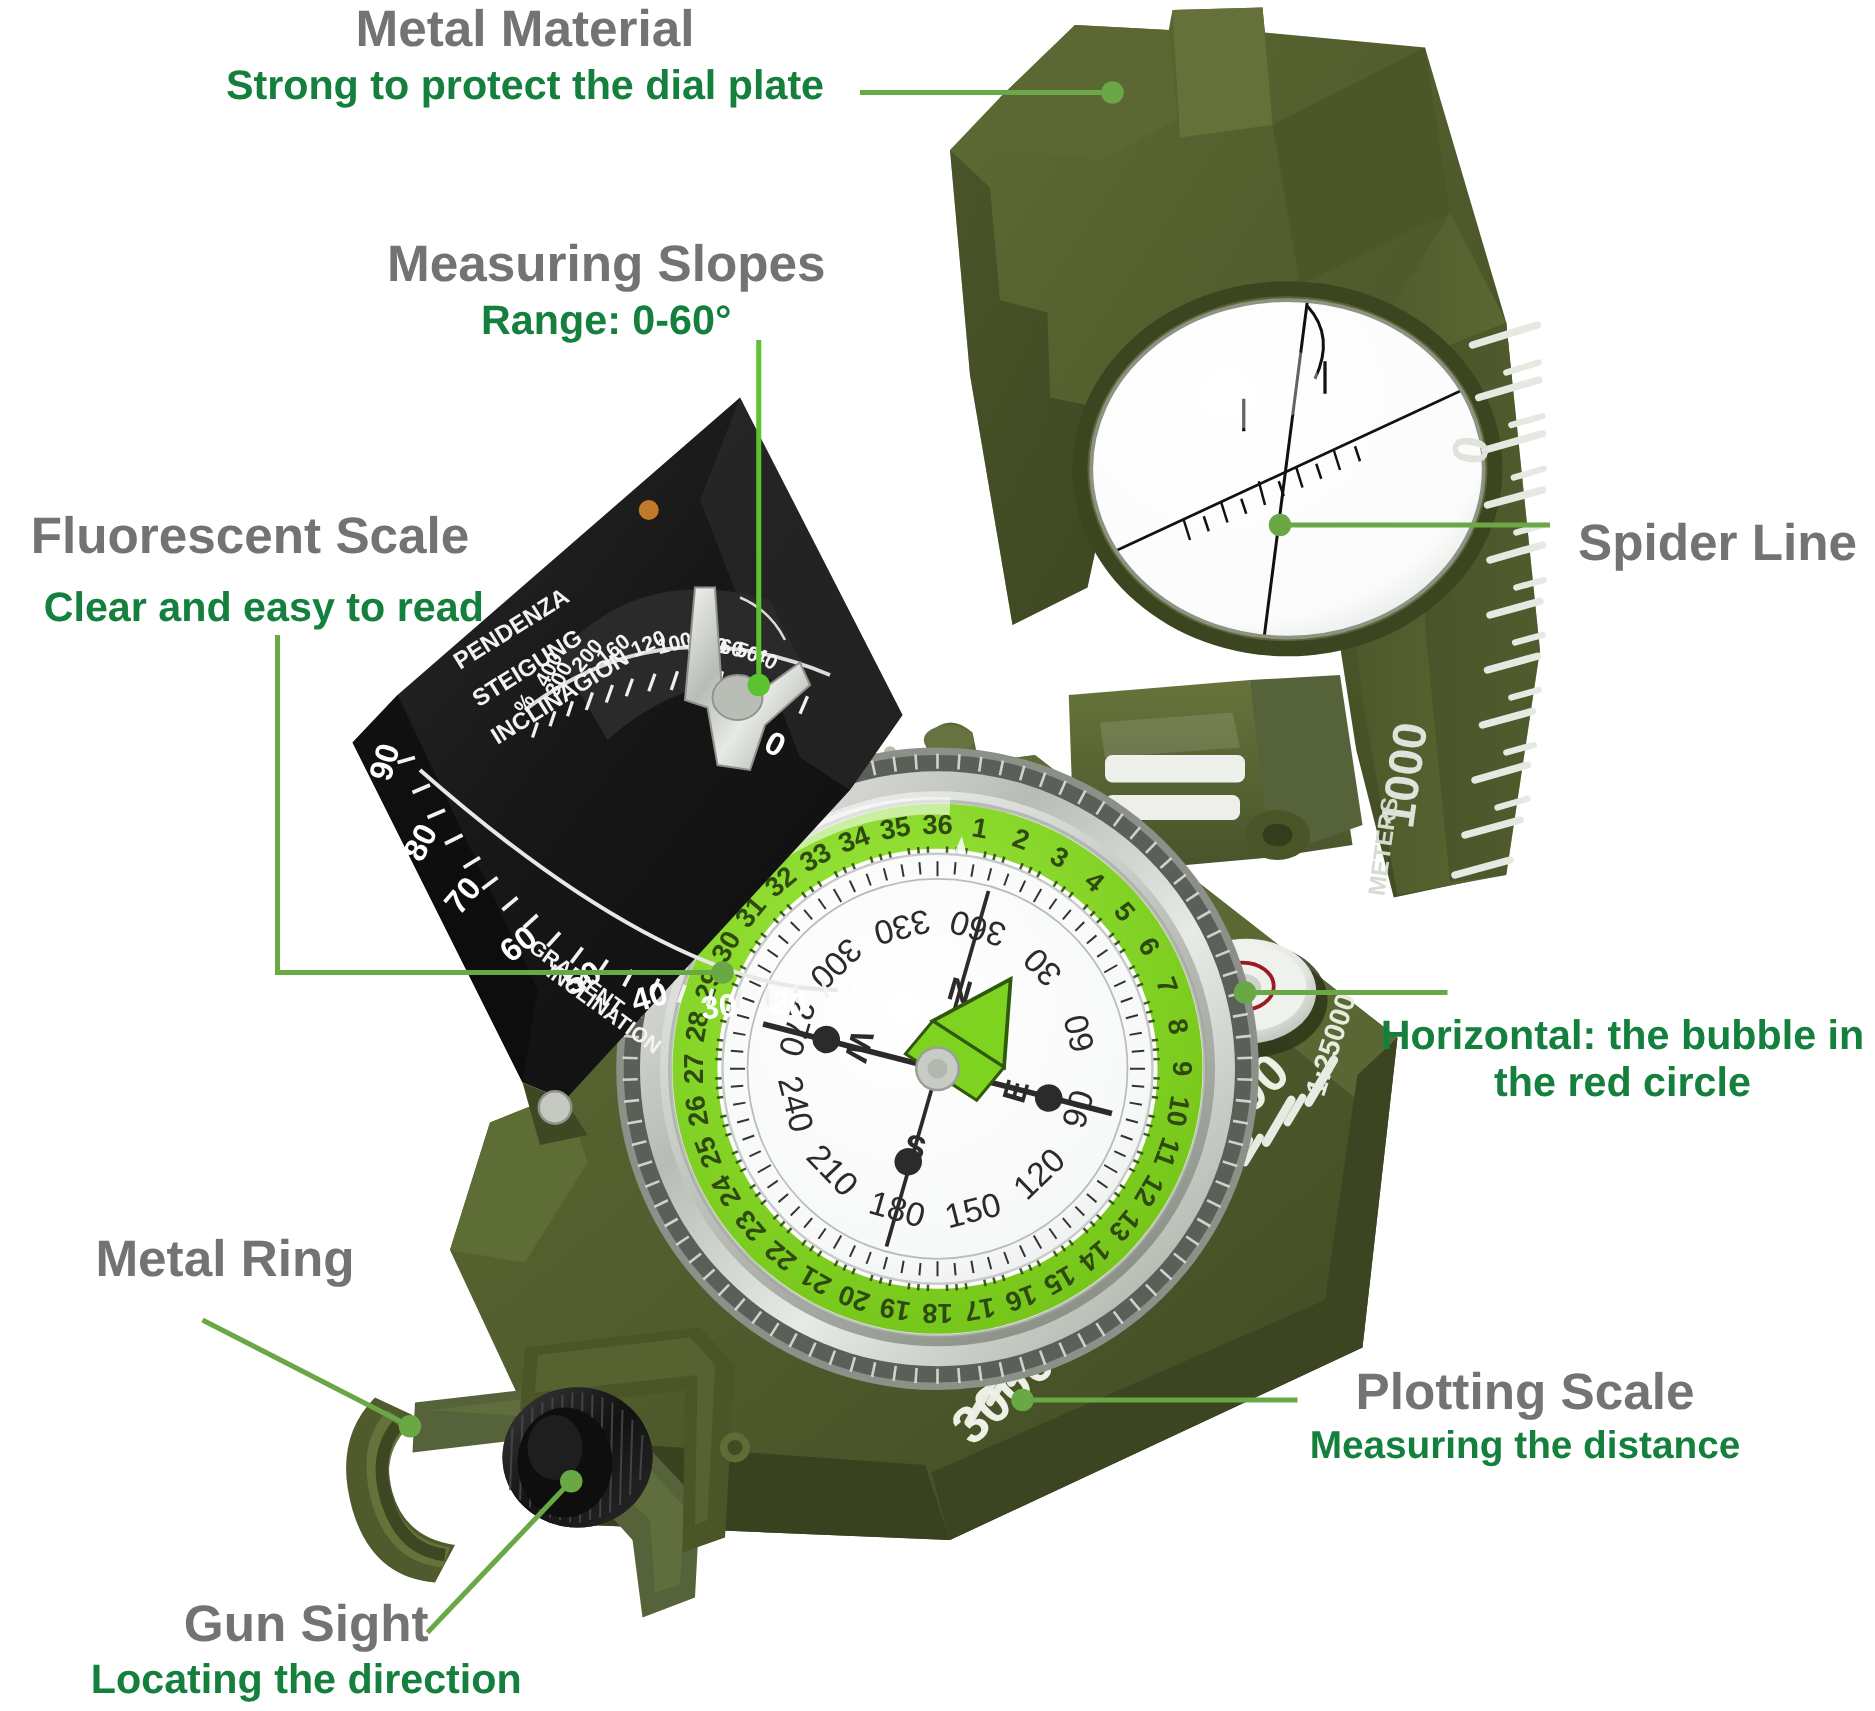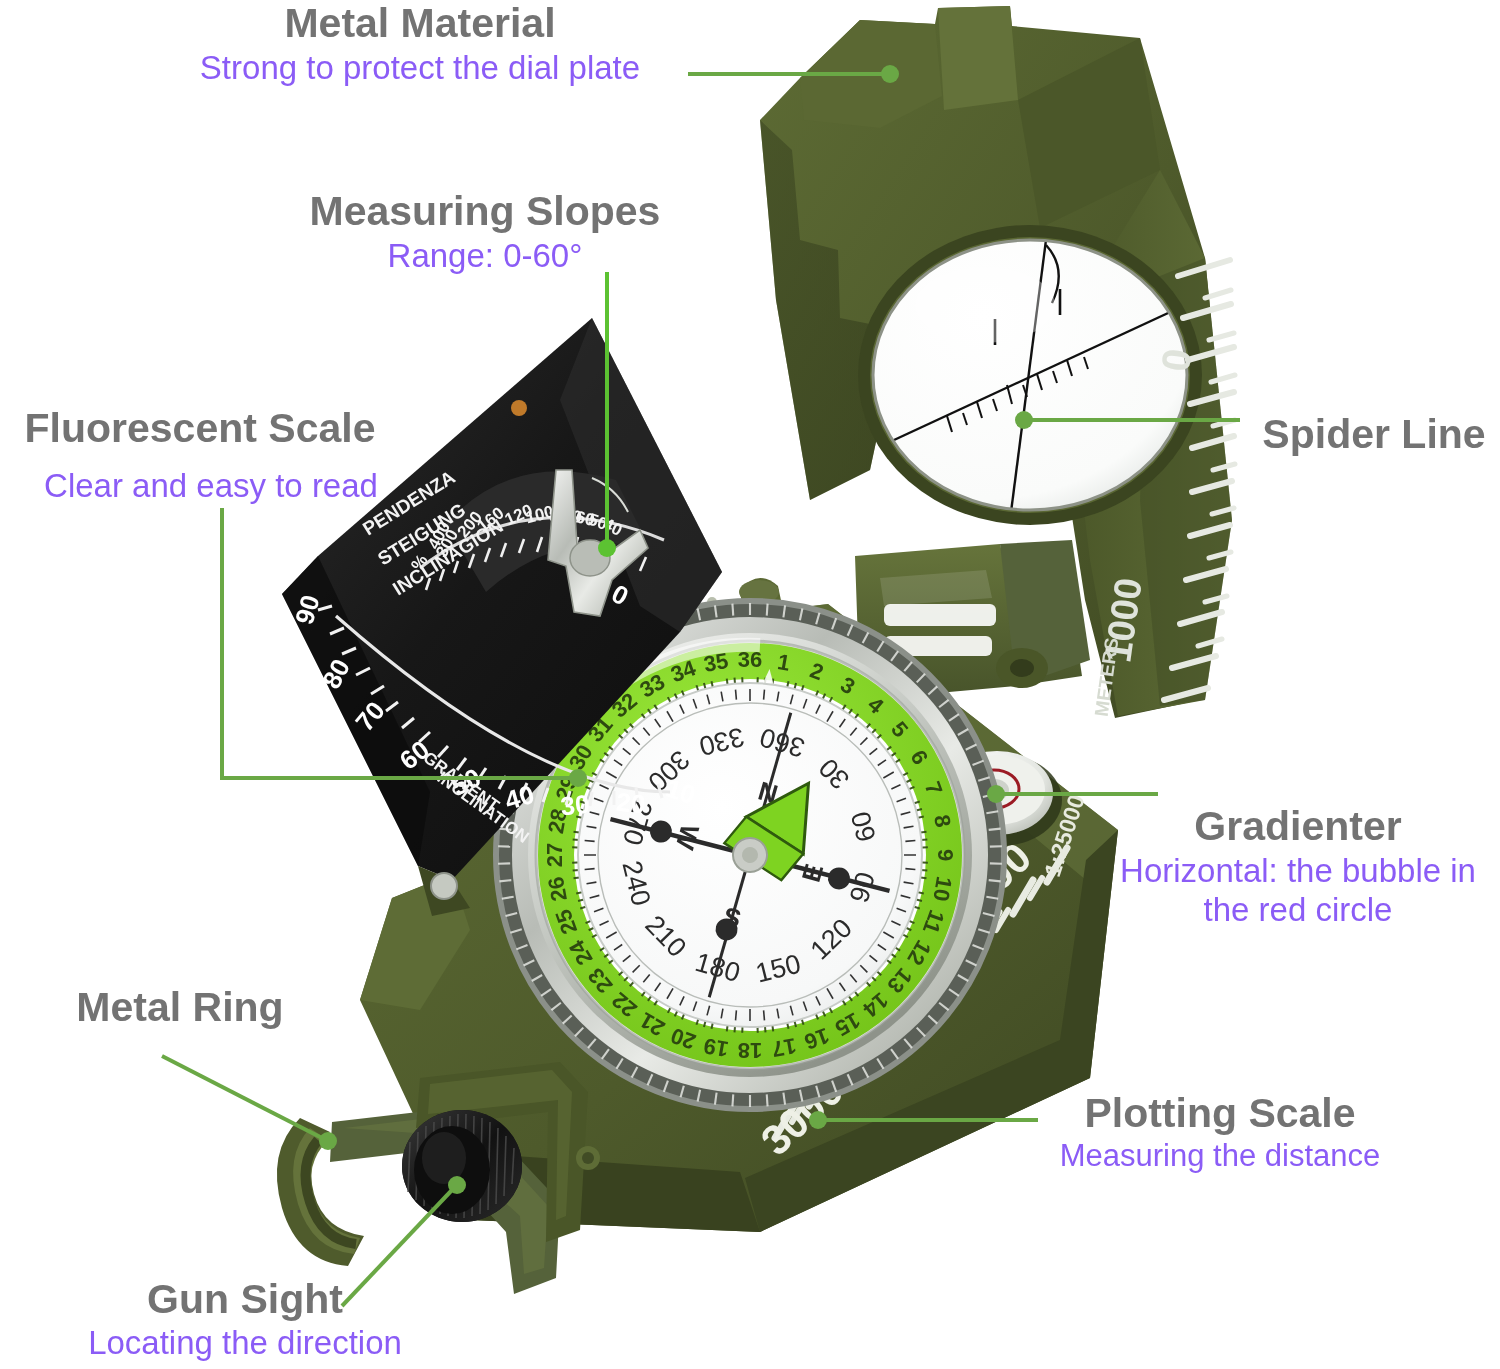--- a/index.html
+++ b/index.html
@@ -18,23 +18,23 @@
 
   
   .callout { position: absolute; }
   .callout .title {
     font-weight: bold;
     color: #737373;
     line-height: 1.06;
     white-space: nowrap;
   }
   .callout .sub {
-    color: #8b5cf6;
+    color: #15803d;
     line-height: 1.16;
-    font-weight: 400;
+    font-weight: 700;
   }
   .c-center { text-align: center; }
 
   #co-metal-material { left: 120px; top: 2px; width: 600px; }
   #co-metal-material .title { font-size: 41px; }
   #co-metal-material .sub   { font-size: 33px; margin-top: 4px; }
 
   #co-measuring-slopes { left: 250px; top: 190px; width: 470px; }
   #co-measuring-slopes .title { font-size: 41px; }
   #co-measuring-slopes .sub   { font-size: 33px; margin-top: 4px; }
@@ -977,21 +977,20 @@
   <div class="callout c-center" id="co-gun-sight">
     <div class="title">Gun Sight</div>
     <div class="sub">Locating the direction</div>
   </div>
 
   <div class="callout c-center" id="co-spider-line">
     <div class="title">Spider Line</div>
   </div>
 
   <div class="callout c-center" id="co-gradienter">
-    <div class="title">Gradienter</div>
     <div class="sub">Horizontal: the bubble in the red circle</div>
   </div>
 
   <div class="callout c-center" id="co-plotting">
     <div class="title">Plotting Scale</div>
     <div class="sub">Measuring the distance</div>
   </div>
 
 </div>
 

